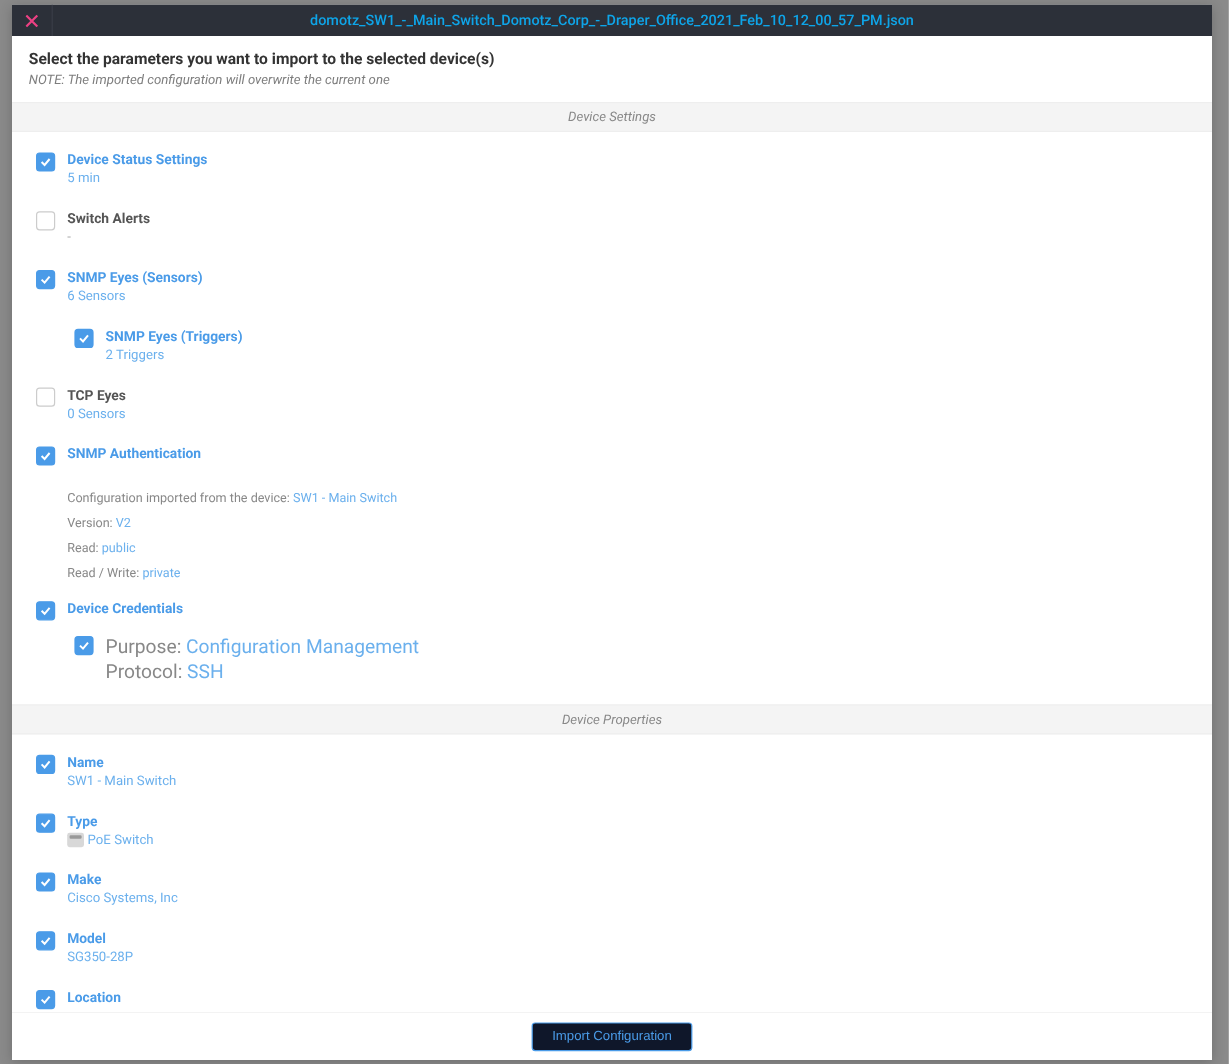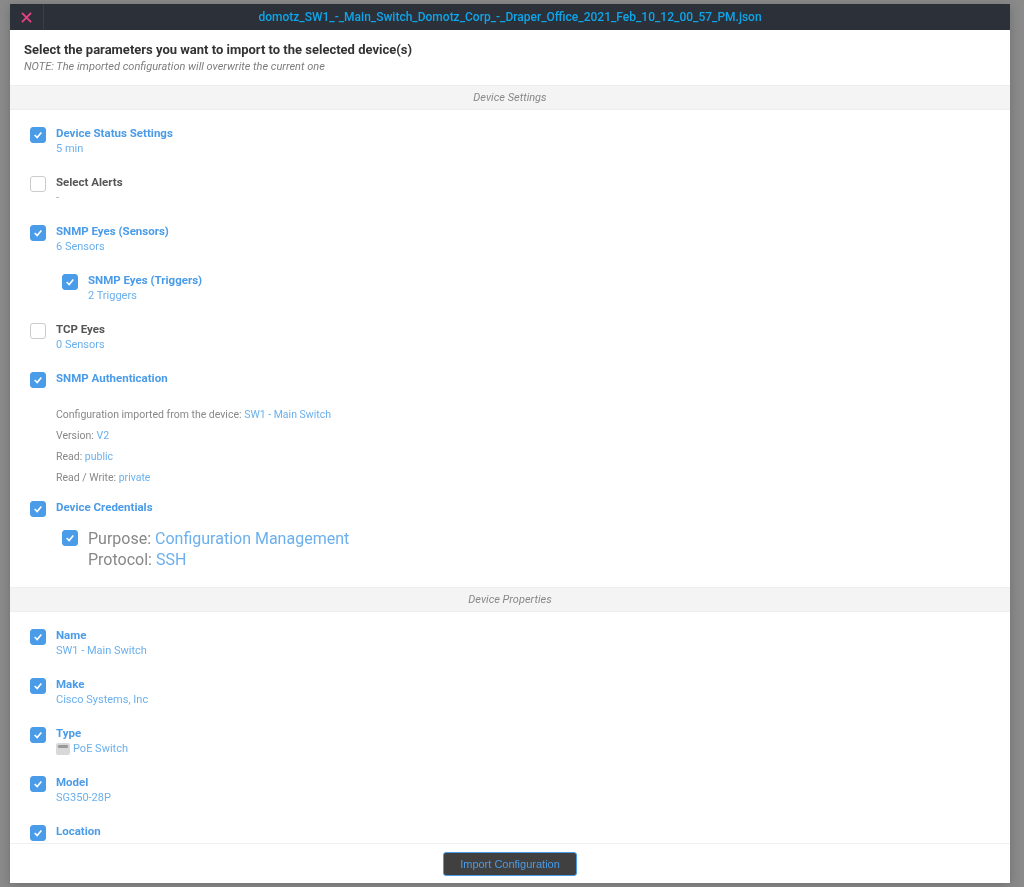--- a/index.html
+++ b/index.html
@@ -183,21 +183,21 @@
       height: 40px;
       background: #fff;
       display: flex;
       align-items: center;
       justify-content: center;
       border-top: 1px solid #f0f0f0;
     }
     .import-btn {
       border: 1px solid #4a9be8;
       color: #4a9be8;
-      background: #404040;
+      background: #0f172a;
       font-size: 11px;
       padding: 5px 16px;
       border-radius: 3px;
       cursor: pointer;
     }
   </style>
 </head>
 <body>
 
 <div class="modal">
@@ -227,21 +227,21 @@
         </div>
         <div class="param-content">
           <div class="param-title selected">Device Status Settings</div>
           <div class="param-value">5 min</div>
         </div>
       </div>
 
       <div class="param-item">
         <div class="checkbox unchecked"></div>
         <div class="param-content">
-          <div class="param-title unselected">Select Alerts</div>
+          <div class="param-title unselected">Switch Alerts</div>
           <div class="param-value muted">-</div>
         </div>
       </div>
 
       <div class="param-item">
         <div class="checkbox checked">
           <svg viewBox="0 0 12 12">
               <path d="M2 6 L5 9 L10 3" stroke="#fff" stroke-width="2" fill="none"></path>
             </svg>
         </div>
@@ -340,34 +340,34 @@
         </div>
       </div>
 
       <div class="param-item">
         <div class="checkbox checked">
           <svg viewBox="0 0 12 12">
               <path d="M2 6 L5 9 L10 3" stroke="#fff" stroke-width="2" fill="none"></path>
             </svg>
         </div>
         <div class="param-content">
+          <div class="param-title selected">Type</div>
+          <div class="param-value"><span class="type-icon"></span><span>PoE Switch</span></div>
+        </div>
+      </div>
+
+      <div class="param-item">
+        <div class="checkbox checked">
+          <svg viewBox="0 0 12 12">
+              <path d="M2 6 L5 9 L10 3" stroke="#fff" stroke-width="2" fill="none"></path>
+            </svg>
+        </div>
+        <div class="param-content">
           <div class="param-title selected">Make</div>
           <div class="param-value">Cisco Systems, Inc</div>
-        </div>
-      </div>
-
-      <div class="param-item">
-        <div class="checkbox checked">
-          <svg viewBox="0 0 12 12">
-              <path d="M2 6 L5 9 L10 3" stroke="#fff" stroke-width="2" fill="none"></path>
-            </svg>
-        </div>
-        <div class="param-content">
-          <div class="param-title selected">Type</div>
-          <div class="param-value"><span class="type-icon"></span><span>PoE Switch</span></div>
         </div>
       </div>
 
       <div class="param-item">
         <div class="checkbox checked">
           <svg viewBox="0 0 12 12">
               <path d="M2 6 L5 9 L10 3" stroke="#fff" stroke-width="2" fill="none"></path>
             </svg>
         </div>
         <div class="param-content">

